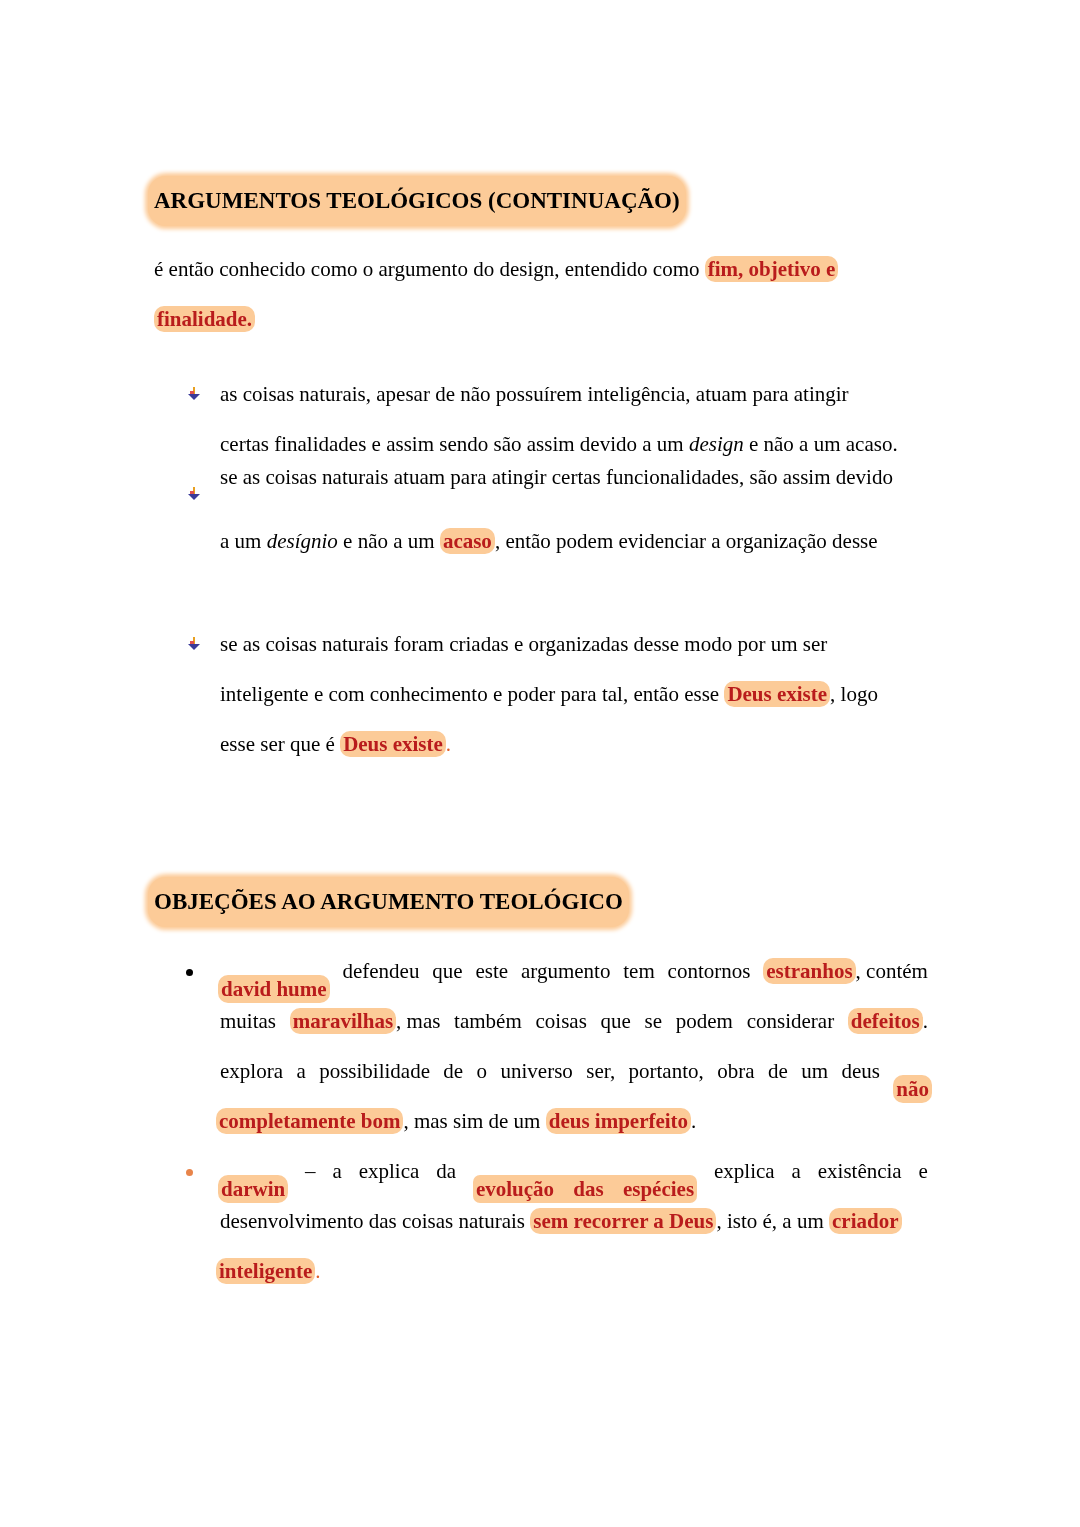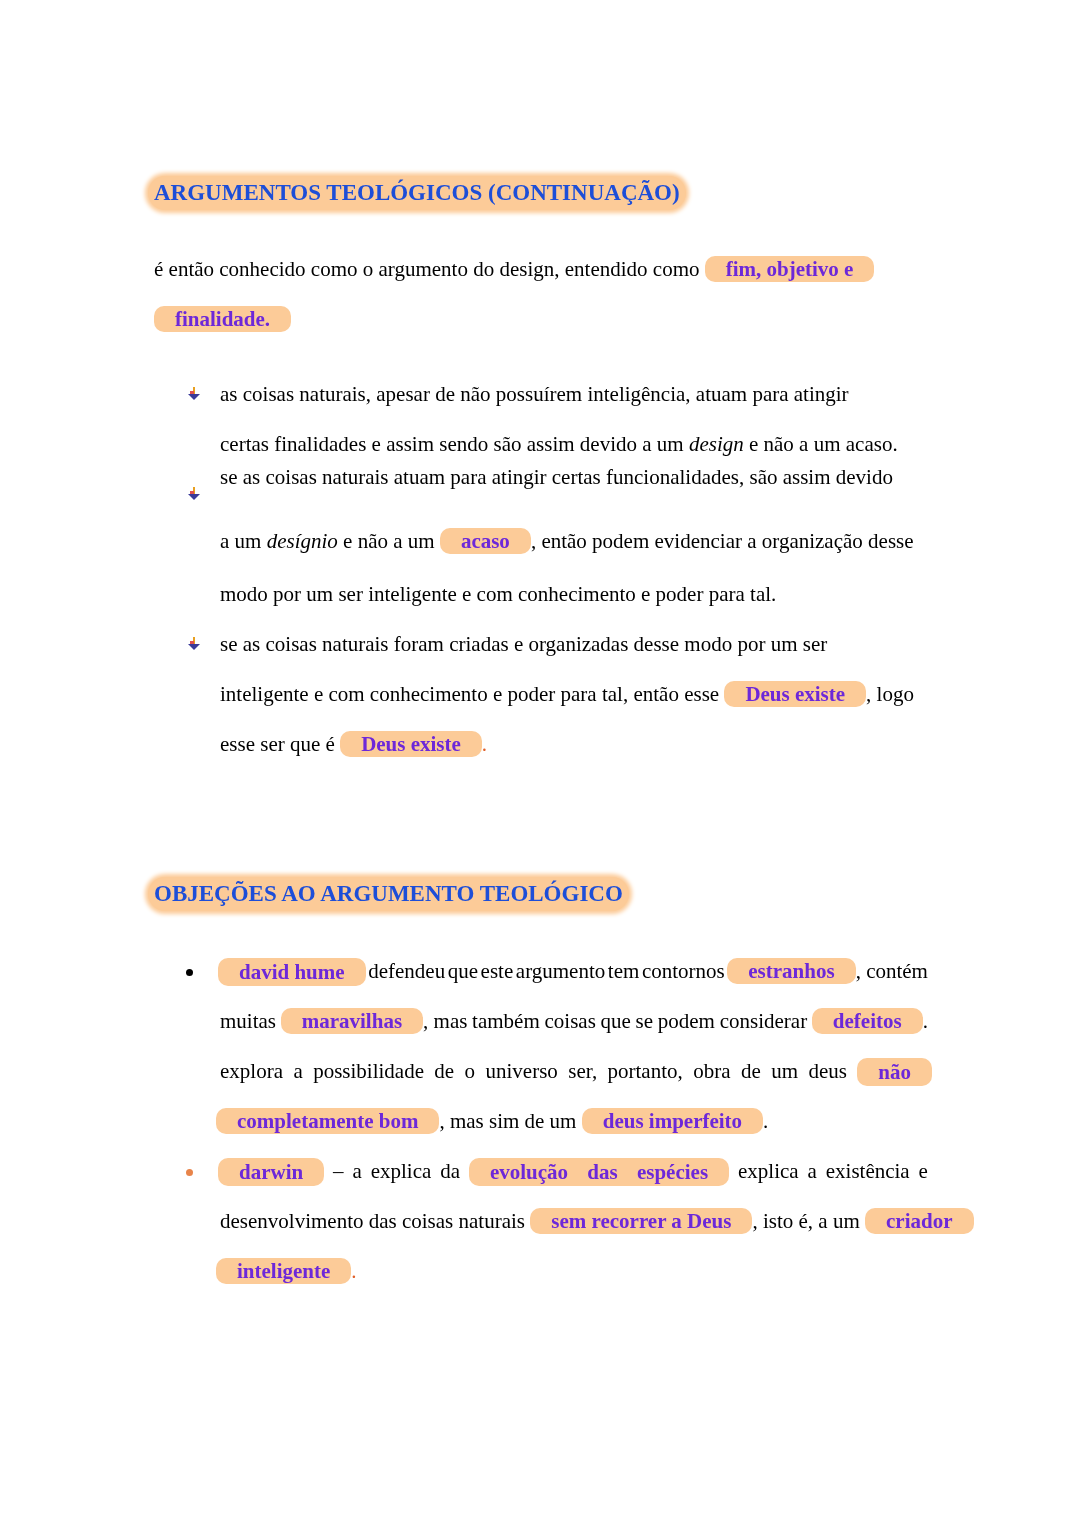--- a/index.html
+++ b/index.html
@@ -4,35 +4,35 @@
 <style>
   html, body { margin: 0; padding: 0; background: #ffffff; }
   body {
     width: 1080px; height: 1527px; position: relative; overflow: hidden;
     font-family: "Liberation Serif", "DejaVu Serif", serif;
     color: #000;
   }
   .page { position: absolute; left: 0; top: 0; width: 1080px; height: 1527px; }
   .heading {
     position: absolute; left: 154px;
-    font-size: 23px; font-weight: bold; color: #1d4ed8;
-    padding: 4px 6px; margin-left: -6px;
+    font-size: 23px; font-weight: bold; color: #000000;
+    padding: 12px 6px; margin-left: -6px;
     background: #FCCB98;
     border-radius: 18px;
     box-shadow: 0 0 4px 3px #FCCB98;
     letter-spacing: 0px;
     white-space: nowrap;
   }
   .line {
     position: absolute; font-size: 21px; white-space: nowrap; line-height: 26px;
   }
   .just { display: flex; justify-content: space-between; }
   .hl {
-    background: #FCCB98; color: #6d28d9; font-weight: bold;
-    border-radius: 10px; padding: 1px 21px;
+    background: #FCCB98; color: #b91c1c; font-weight: bold;
+    border-radius: 10px; padding: 1px 3px; margin-top: 17px;
   }
   .hl-end { color: #E0602A; }
   em { }
   .arrow-bullet {
     position: absolute; width: 14px; height: 14px;
   }
   .dot-bullet {
     position: absolute; width: 7px; height: 7px; border-radius: 50%;
   }
 </style>
@@ -62,21 +62,20 @@
 
   <svg class="arrow-bullet" style="left:187px; top:487px;" viewBox="0 0 14 14">
     <rect x="6" y="0" width="2" height="8" fill="#E8A020"></rect>
     <rect x="3" y="4" width="4" height="4" fill="#E05050"></rect>
     <polygon points="1,7 13,7 7,13" fill="#3A3A9A"></polygon>
   </svg>
   <div class="line" style="left:220px; top:464px;">se as coisas naturais atuam para atingir certas funcionalidades, são assim devido</div>
   <div class="line" style="left:220px; top:528px;">
     <span>a um </span><em>desígnio</em><span> e não a um </span><span class="hl">acaso</span><span>, então podem evidenciar a organização desse</span>
   </div>
-  <div class="line" style="left:220px; top:581px;">modo por um ser inteligente e com conhecimento e poder para tal.</div>
 
   <svg class="arrow-bullet" style="left:187px; top:637px;" viewBox="0 0 14 14">
     <rect x="6" y="0" width="2" height="8" fill="#E8A020"></rect>
     <rect x="3" y="4" width="4" height="4" fill="#E05050"></rect>
     <polygon points="1,7 13,7 7,13" fill="#3A3A9A"></polygon>
   </svg>
   <div class="line" style="left:220px; top:631px;">se as coisas naturais foram criadas e organizadas desse modo por um ser</div>
   <div class="line" style="left:220px; top:681px;">
     <span>inteligente e com conhecimento e poder para tal, então esse </span><span class="hl">Deus existe</span><span>, logo</span>
   </div>
@@ -127,21 +126,21 @@
     <span class="hl">completamente bom</span><span>, mas sim de um </span><span class="hl">deus imperfeito</span><span>.</span>
   </div>
 
   <div class="dot-bullet" style="left:186px; top:1169px; background:#E8844A;"></div>
   <div class="line just" style="left:218px; top:1158px; width:710px;">
     <span class="hl">darwin</span>
     <span>–</span>
     <span>a</span>
     <span>explica</span>
     <span>da</span>
-    <span class="hl" style="word-spacing:14px;">evolução das espécies</span>
+    <span class="hl" style="word-spacing:14px;border-radius:7px;">evolução das espécies</span>
     <span>explica</span>
     <span>a</span>
     <span>existência</span>
     <span>e</span>
   </div>
   <div class="line" style="left:220px; top:1208px;">
     <span>desenvolvimento das coisas naturais </span><span class="hl">sem recorrer a Deus</span><span>, isto é, a um </span><span class="hl">criador</span>
   </div>
   <div class="line" style="left:216px; top:1258px;">
     <span class="hl">inteligente</span><span class="hl-end">.</span>

